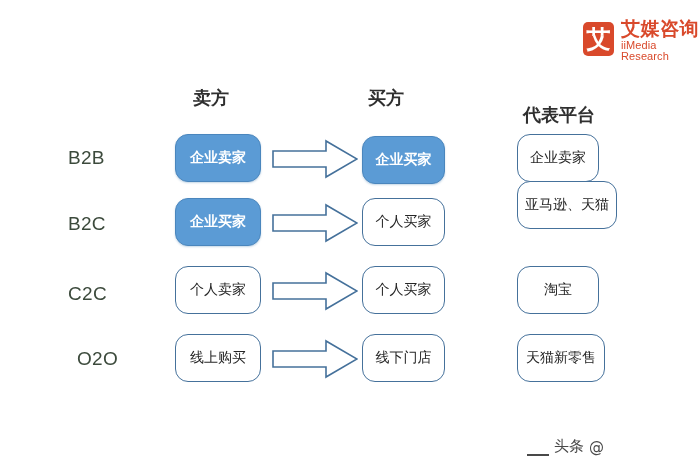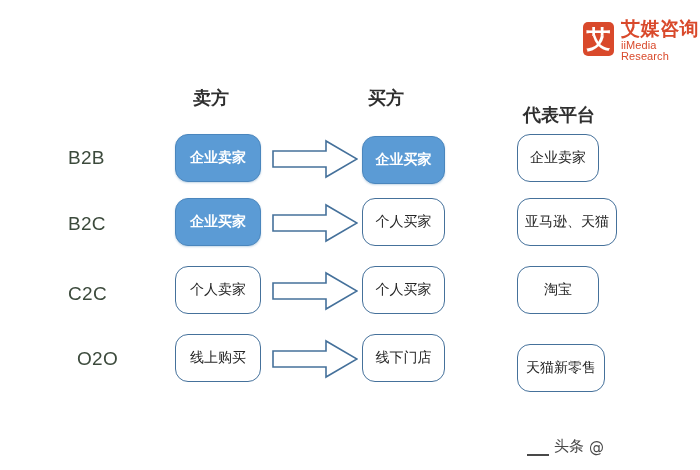--- a/index.html
+++ b/index.html
@@ -163,39 +163,39 @@
 <div class="node outlined col-platform" style="top:134px; width:82px;">企业卖家</div>
 
 <div class="row-label" style="top:213px;">B2C</div>
 <div class="node filled col-seller" style="top:198px;">企业买家</div>
 <div class="arrow" style="top:202px;">
   <svg viewBox="0 0 86 42" preserveAspectRatio="none" aria-hidden="true">
     <polygon points="1,13 54,13 54,3 85,21 54,39 54,29 1,29" fill="#ffffff" stroke="#45719b" stroke-width="1.6" stroke-linejoin="miter"></polygon>
   </svg>
 </div>
 <div class="node outlined col-buyer" style="top:198px;">个人买家</div>
-<div class="node outlined col-platform" style="top:198px; width:100px;">亚马逊、天猫</div>
+<div class="node outlined col-platform" style="top:181px; width:100px;">亚马逊、天猫</div>
 
 <div class="row-label" style="top:283px;">C2C</div>
 <div class="node outlined col-seller" style="top:266px;">个人卖家</div>
 <div class="arrow" style="top:270px;">
   <svg viewBox="0 0 86 42" preserveAspectRatio="none" aria-hidden="true">
     <polygon points="1,13 54,13 54,3 85,21 54,39 54,29 1,29" fill="#ffffff" stroke="#45719b" stroke-width="1.6" stroke-linejoin="miter"></polygon>
   </svg>
 </div>
 <div class="node outlined col-buyer" style="top:266px;">个人买家</div>
 <div class="node outlined col-platform" style="top:266px; width:82px;">淘宝</div>
 
 <div class="row-label" style="top:348px;margin-left:9px;">O2O</div>
 <div class="node outlined col-seller" style="top:334px;">线上购买</div>
 <div class="arrow" style="top:338px;">
   <svg viewBox="0 0 86 42" preserveAspectRatio="none" aria-hidden="true">
     <polygon points="1,13 54,13 54,3 85,21 54,39 54,29 1,29" fill="#ffffff" stroke="#45719b" stroke-width="1.6" stroke-linejoin="miter"></polygon>
   </svg>
 </div>
 <div class="node outlined col-buyer" style="top:334px;">线下门店</div>
-<div class="node outlined col-platform" style="top:344px; width:88px;">天猫新零售</div>
+<div class="node outlined col-platform" style="top:334px; width:88px;">天猫新零售</div>
 
 <div class="watermark">
   <span class="wm-rule"></span>
   <span>头条</span>
   <span class="wm-at">@</span>
 </div>
 
 </body></html>

